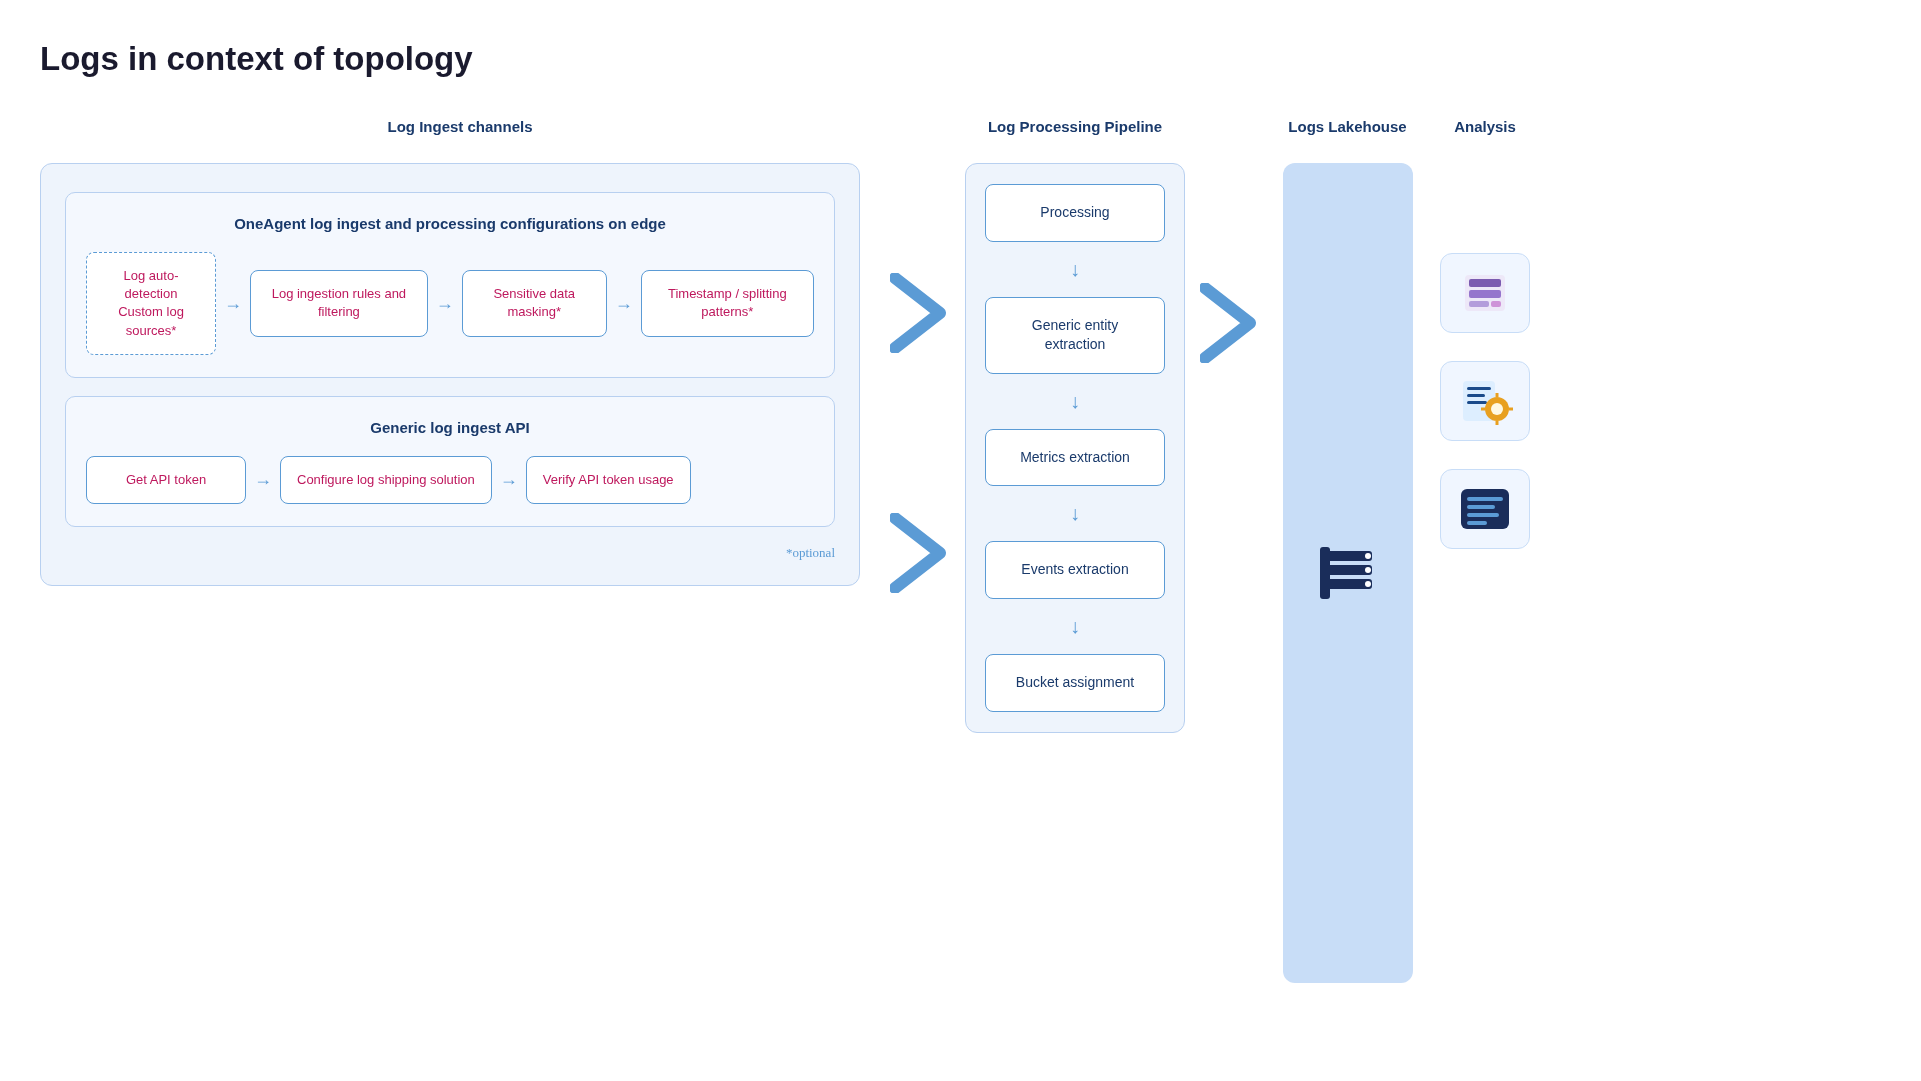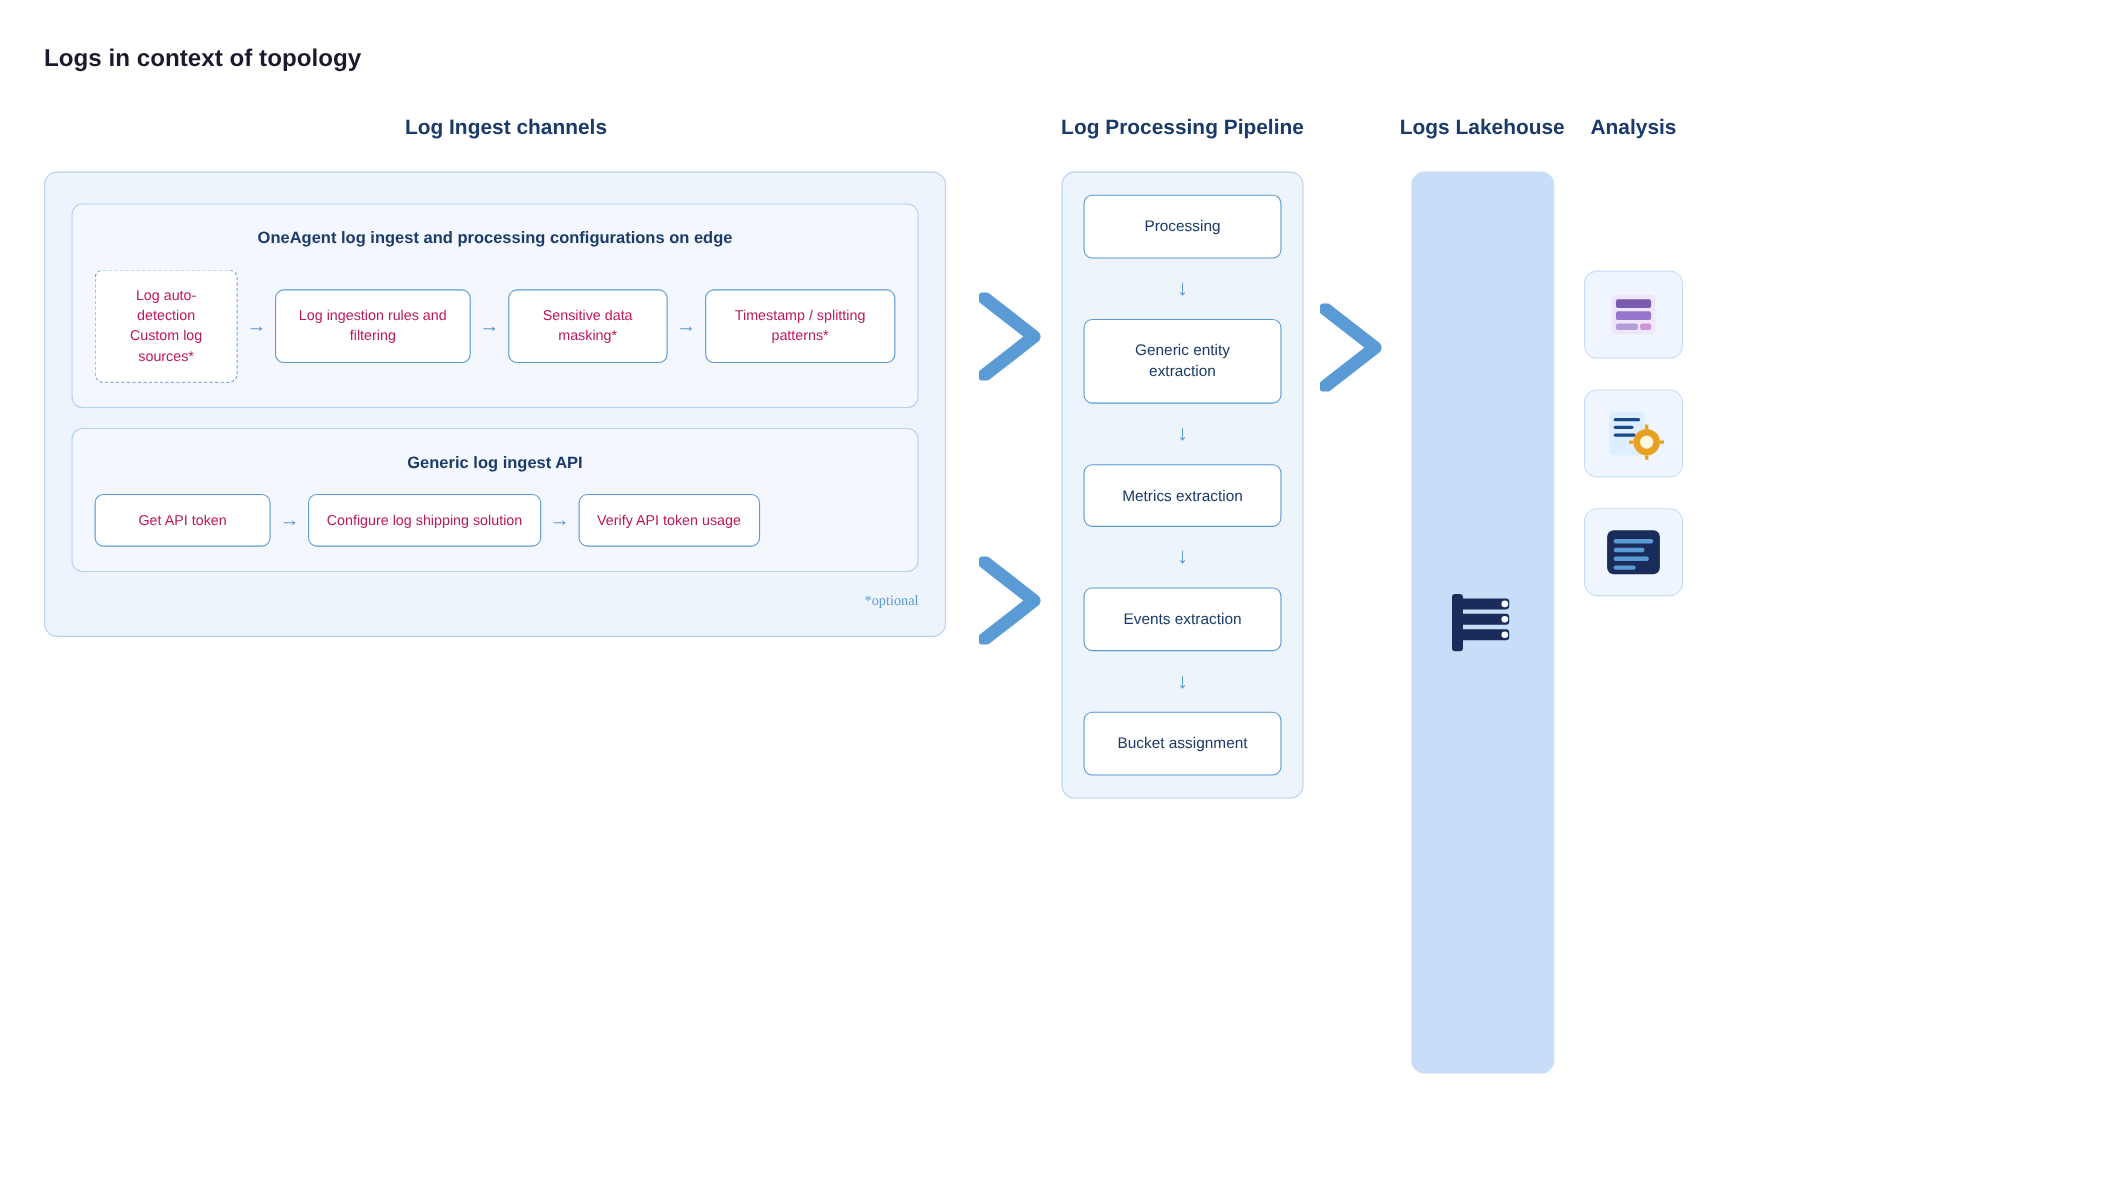--- a/index.html
+++ b/index.html
@@ -4,21 +4,21 @@
   <style>
     * { box-sizing: border-box; margin: 0; padding: 0; }
     body {
       font-family: 'Segoe UI', Arial, sans-serif;
       background: #ffffff;
       padding: 40px;
       min-width: 1921px;
       min-height: 1081px;
     }
     .page-title {
-      font-size: 22px;
+      font-size: 33px;
       font-weight: 800;
       color: #1a1a2e;
       margin-bottom: 40px;
     }
     .main-layout {
       display: flex;
       gap: 0;
       align-items: flex-start;
     }
     
@@ -171,21 +171,21 @@
       border: 1.5px solid #c8ddf7;
       border-radius: 12px;
       width: 90px;
       height: 80px;
       display: flex;
       align-items: center;
       justify-content: center;
       margin-bottom: 12px;
     }
     .section-header-top {
-      font-size: 19px;
+      font-size: 15px;
       font-weight: 700;
       color: #1a3a6b;
       margin-bottom: 18px;
       text-align: center;
       white-space: nowrap;
     }
     .headers-row {
       display: flex;
       gap: 0;
       margin-bottom: 10px;

